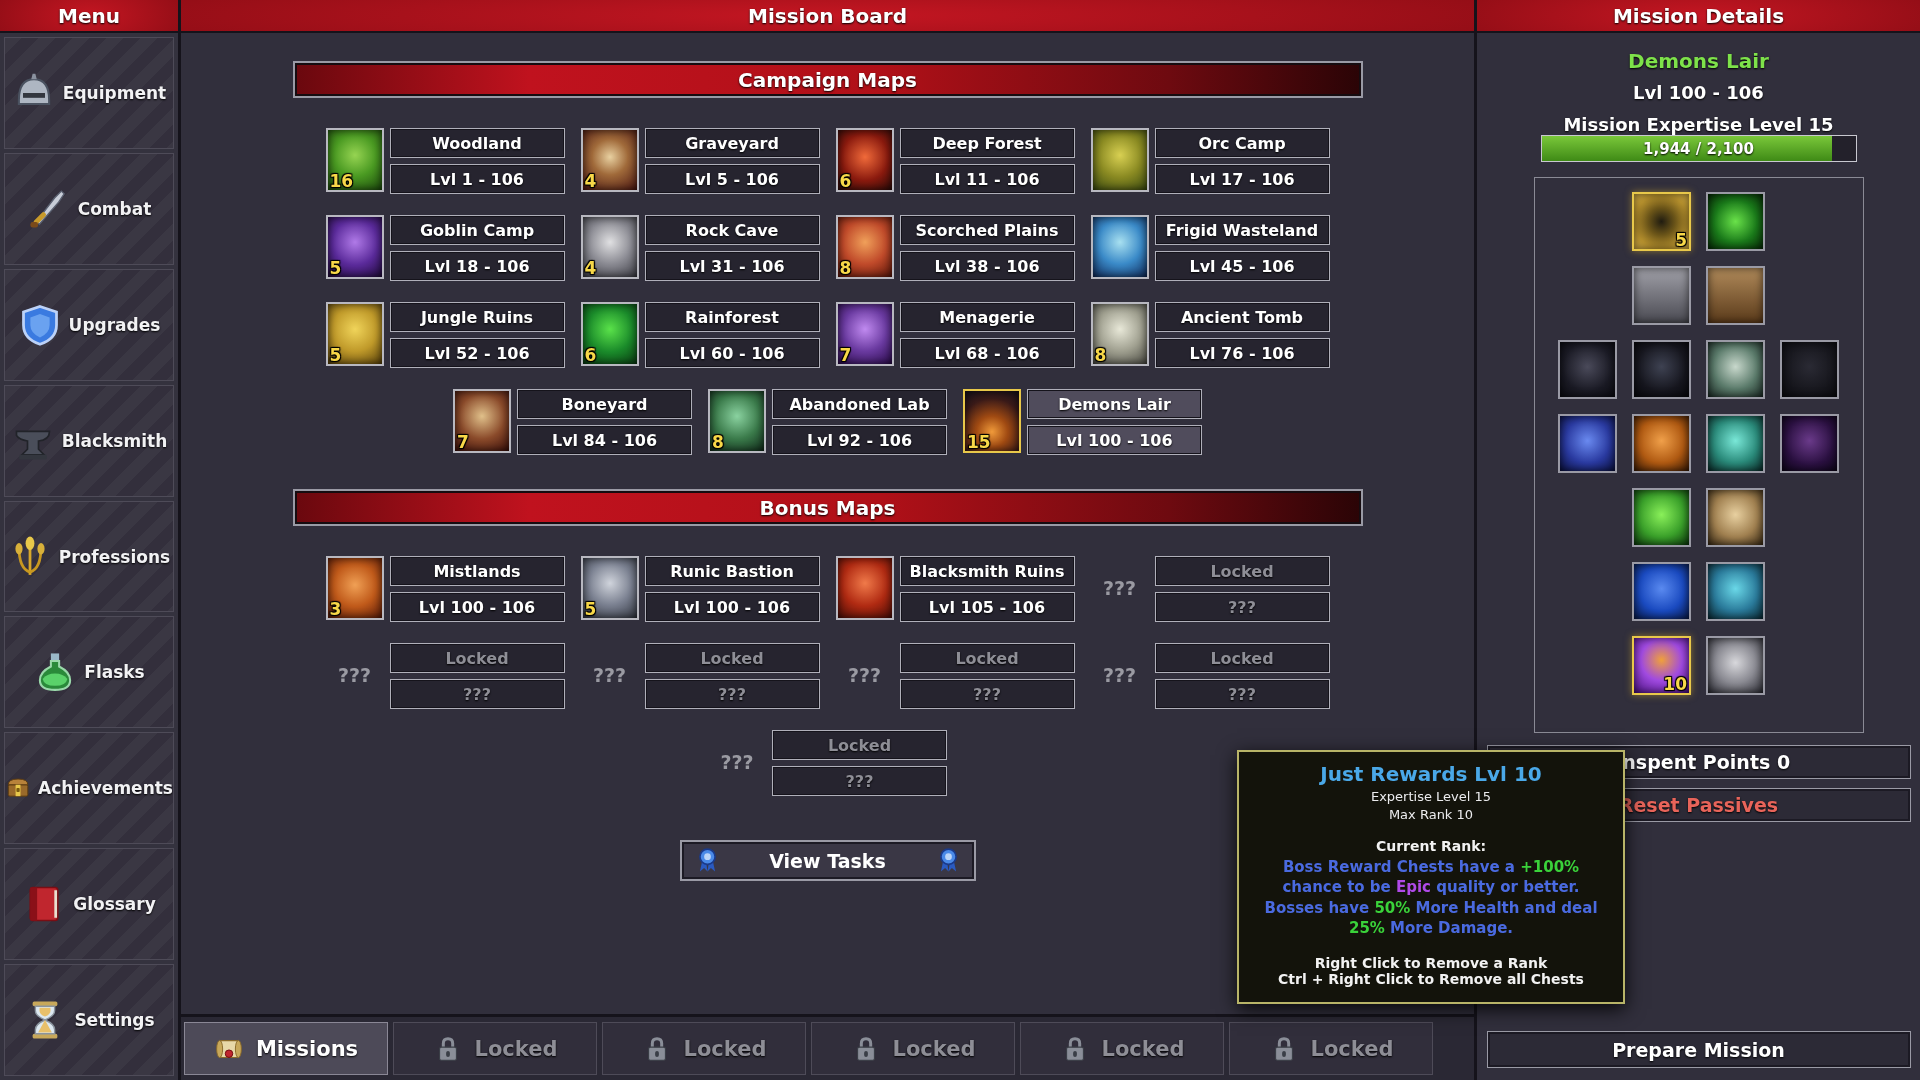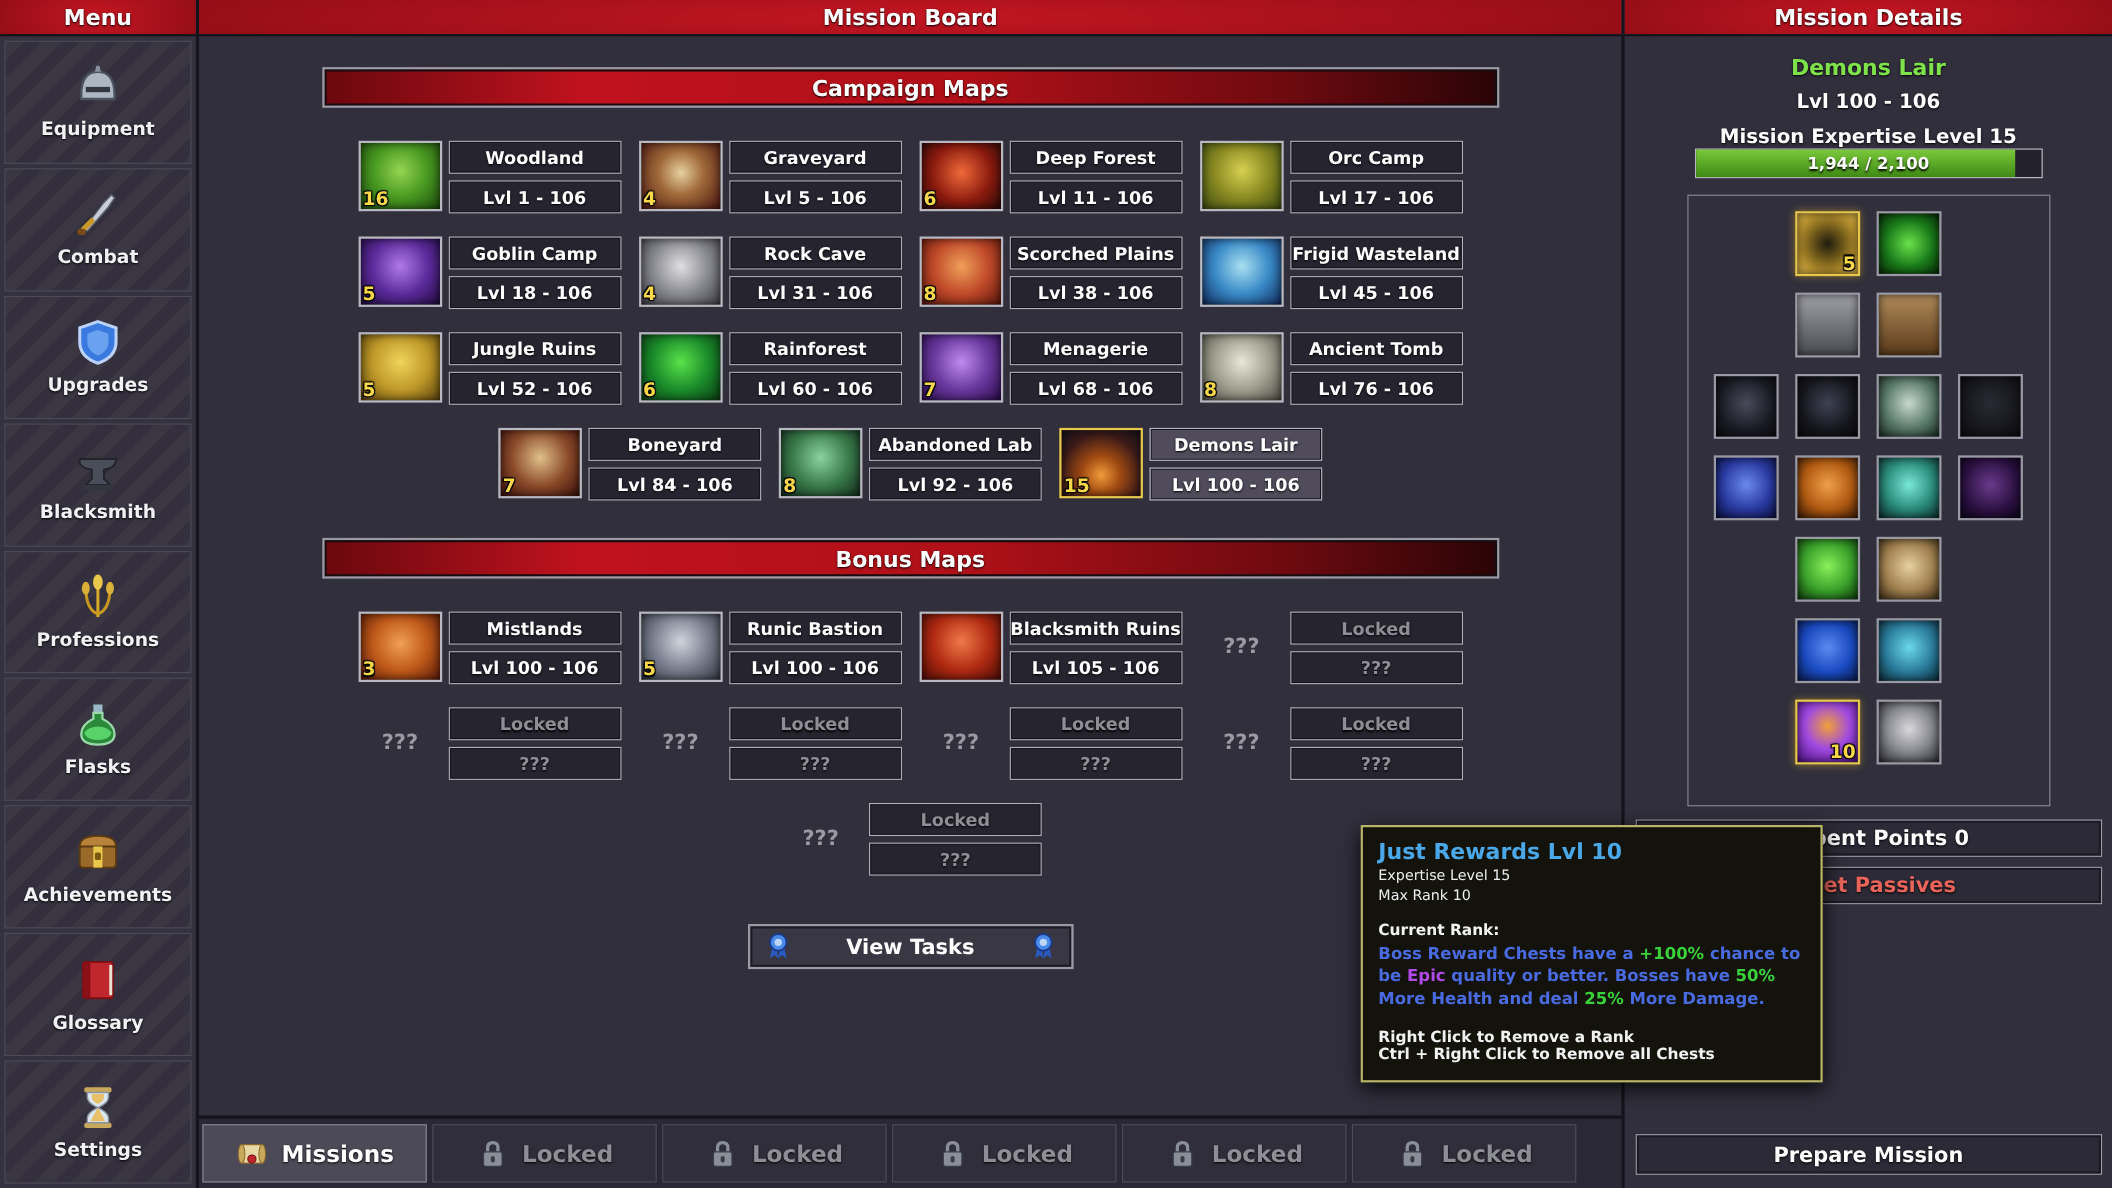--- a/index.html
+++ b/index.html
@@ -11,35 +11,35 @@
     color:#fff; font-size:20px; text-shadow:0 1px 2px #000;
     background:radial-gradient(ellipse 120% 300% at 50% 50%, #c41622 0%, #8a0c14 55%, #4a0608 95%);
     border-bottom:2px solid #15131b; }
   .boxed { border:1px solid #9a9aa5; background:#2c2a36; box-shadow:inset 0 0 0 2px #1c1a24; }
 
   
   .sidebar { width:181px; flex:none; background:#34323e; border-right:3px solid #15131b; display:flex; flex-direction:column; }
   .side-items { flex:1; display:flex; flex-direction:column; padding:2px; }
   .side-item { flex:1; margin:2px 2px; border:1px solid #4e4b58; cursor:pointer;
     background:repeating-linear-gradient(135deg, #3a3743 0 12px, #332f3c 12px 24px);
-    display:flex; flex-direction:column; align-items:center; justify-content:center; gap:7px; }
+    display:flex; flex-direction:row; align-items:center; justify-content:center; gap:7px; }
   .side-item[data-active="true"] { background:repeating-linear-gradient(135deg, #4c4856 0 12px, #443f4e 12px 24px); border-color:#8a8795; }
   .side-icon { width:44px; height:44px; }
   .side-label { font-size:17px; color:#f2f2f4; text-shadow:0 1px 2px #000; }
 
   
   .board { flex:1; display:flex; flex-direction:column; background:#312f3c; border-right:3px solid #15131b; min-width:0; }
   .board-body { flex:1; display:flex; flex-direction:column; align-items:center; padding-top:28px; }
   .banner { width:1070px; height:37px; flex:none; display:flex; align-items:center; justify-content:center;
     color:#fff; font-size:20px; text-shadow:0 1px 2px #000;
     background:linear-gradient(90deg, #6a080e 0%, #c0121e 22%, #b01018 55%, #6e0a10 82%, #2a0406 100%);
     border:2px solid #9a9aa5; box-shadow:inset 0 0 0 2px #160c10; margin-bottom:30px; }
   .map-grid { width:1060px; display:flex; flex-wrap:wrap; justify-content:center; column-gap:16px; row-gap:21px; margin-bottom:34px; }
   .map-card { width:239px; height:66px; display:flex; cursor:pointer; }
-  .map-icon { width:76px; height:64px; flex:none; border:2px solid #b8b8c0; position:relative; background:#1a1822; box-shadow:inset 0 0 8px #000a; }
+  .map-icon { width:58px; height:64px; flex:none; border:2px solid #b8b8c0; position:relative; background:#1a1822; box-shadow:inset 0 0 8px #000a; }
   .map-card[data-selected="true"] .map-icon { border-color:#e8c84a; }
   .map-card[data-locked="true"] .map-icon { border-color:transparent; background:none; box-shadow:none; }
   .qm { position:absolute; inset:0; display:flex; align-items:center; justify-content:center; color:#9a9aa2; font-size:19px; }
   .badge { position:absolute; left:2px; bottom:-1px; color:#f8d848; font-size:17px;
     text-shadow:-1px -1px 1px #000, 1px -1px 1px #000, -1px 1px 1px #000, 1px 1px 1px #000; }
   .badge:empty, .p-badge:empty, .qm:empty { display:none; }
   .map-text { flex:1; margin-left:6px; display:flex; flex-direction:column; justify-content:space-between; }
   .map-name, .map-level { height:30px; border:1px solid #b0b0ba; background:#26242f; box-shadow:inset 0 0 0 1px #15131b;
     display:flex; align-items:center; justify-content:center; font-size:16px; color:#fff; text-shadow:0 1px 2px #000; }
   .map-card[data-locked="true"] .map-name, .map-card[data-locked="true"] .map-level { color:#8e8e96; }
@@ -72,21 +72,21 @@
   .p-cell[data-hl="true"] { border-color:#e8c84a; box-shadow:0 0 7px #c8a02a99, inset 0 0 8px #000a; }
   .p-badge { position:absolute; right:2px; bottom:-1px; color:#f8d848; font-size:17px;
     text-shadow:-1px -1px 1px #000, 1px -1px 1px #000, -1px 1px 1px #000, 1px 1px 1px #000; }
   .dl-row { margin-top:12px; width:424px; height:34px; display:flex; align-items:center; justify-content:center;
     font-size:19px; color:#fff; text-shadow:0 1px 2px #000; }
   .dl-reset { margin-top:9px; color:#e8645a; cursor:pointer; }
   .dl-spacer { flex:1; }
   .dl-prepare { margin-bottom:12px; height:37px; cursor:pointer; }
 
   
-  .tooltip { position:absolute; left:1237px; top:750px; width:420px; z-index:20; 
+  .tooltip { position:absolute; left:1237px; top:750px; width:388px; z-index:20; text-align:center;
     background:#13130b; border:2px solid #b8b468; box-shadow:0 5px 18px #000d; padding:10px 14px 15px; }
   .tt-title { color:#4aa8e8; font-size:20px; }
   .tt-sub { color:#ececee; font-size:13px; font-weight:normal; margin-top:3px; }
   .tt-rank { color:#f2f2f2; font-size:14px; margin-top:16px; }
   .tt-desc { margin-top:3px; font-size:15px; line-height:1.35; }
   .c-blue { color:#4a6ae0; } .c-green { color:#3ad23a; } .c-purple { color:#b04ae8; }
   .tt-hint { color:#f2f2f2; font-size:14px; }
   .tt-hint.first { margin-top:17px; }
 
   

